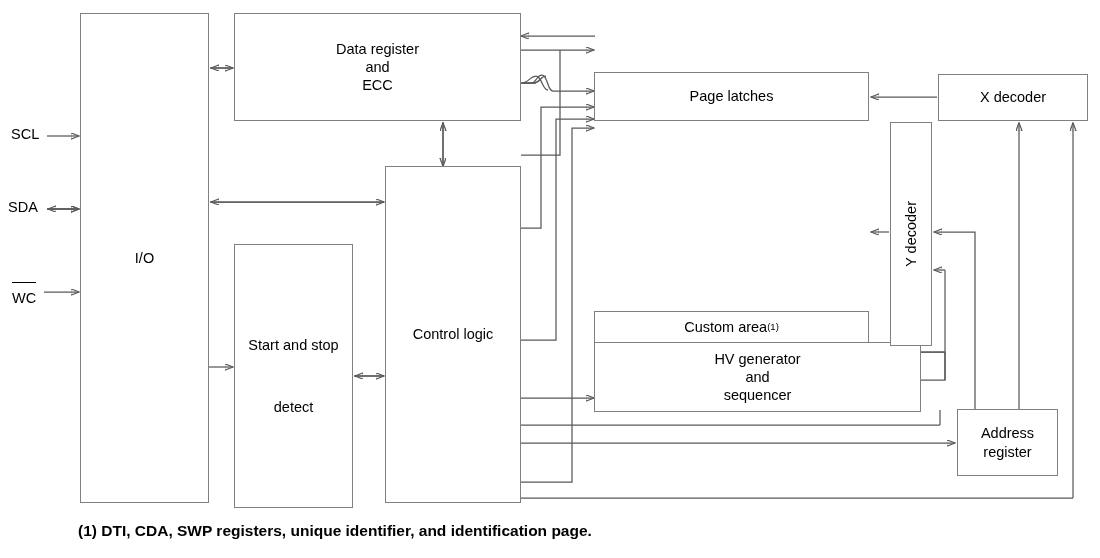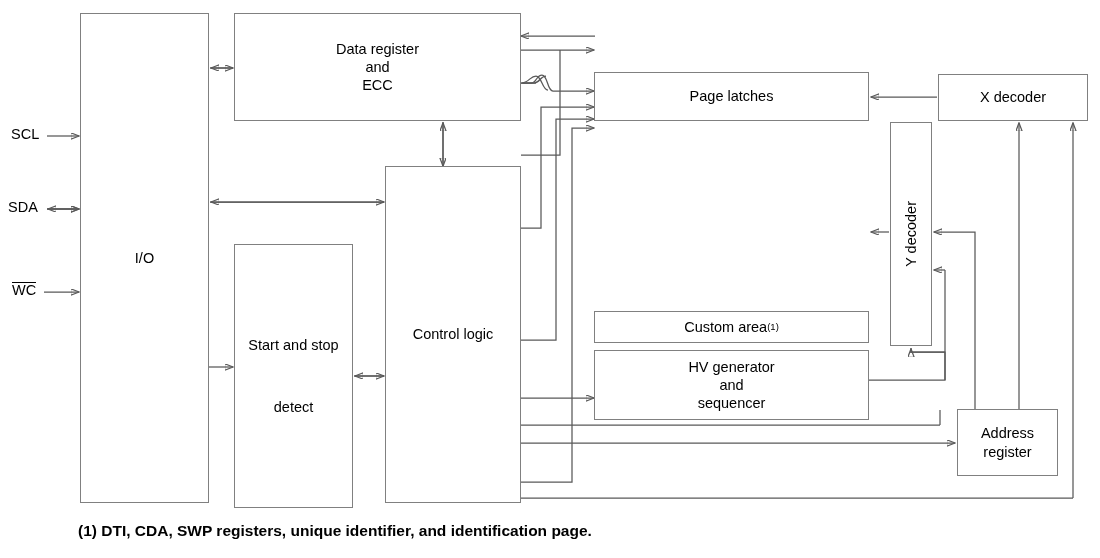--- a/index.html
+++ b/index.html
@@ -2,21 +2,21 @@
 <html><head>
 <meta charset="utf-8">
 <style>
   html,body{margin:0;padding:0;background:#ffffff;}
   body{font-family:"Liberation Sans","DejaVu Sans",sans-serif;}
   #stage{position:relative;width:1100px;height:558px;background:#fff;overflow:hidden;}
   .blk{position:absolute;box-sizing:border-box;border:1.3px solid #808080;background:#fff;
        display:flex;align-items:center;justify-content:center;text-align:center;
        font-size:14.5px;color:#000;line-height:1.25;}
   .pin{position:absolute;font-size:14.5px;color:#000;white-space:nowrap;}
-  .ovl{border-top:1.4px solid #000;padding-top:0px;display:inline-block;line-height:1.1;}
+  .ovl{border-top:1.4px solid #000;padding-top:8px;display:inline-block;line-height:1.1;}
   .caption{position:absolute;font-size:15.5px;font-weight:bold;color:#000;white-space:nowrap;}
   svg.wires{position:absolute;left:0;top:0;width:1100px;height:558px;overflow:visible;}
   svg.wires path,svg.wires line{fill:none;stroke:#595959;stroke-width:1.25px;}
   .vert{writing-mode:vertical-rl;transform:rotate(180deg);}
   sup{font-size:9.5px;vertical-align:super;}
 </style>
 </head>
 <body>
 
 <div id="stage">
@@ -112,21 +112,21 @@
   <div class="blk" style="left:594px;top:72px;width:275px;height:49px;">
     <span>Page latches</span>
   </div>
 
 
   <div class="blk" style="left:594px;top:311px;width:275px;height:32px;">
     <span>Custom area</span>
       <sup>(1)</sup>
   </div>
 
-  <div class="blk" style="left:594px;top:350px;width:275px;height:70px;flex-direction:column;">
+  <div class="blk" style="left:594px;top:342px;width:327px;height:70px;flex-direction:column;">
     <span>HV generator</span>
     <span>and</span>
     <span>sequencer</span>
   </div>
 
   <div class="blk" style="left:890px;top:122px;width:42px;height:224px;">
     <span class="vert">Y decoder</span>
   </div>
 
   <div class="blk" style="left:938px;top:74px;width:150px;height:47px;">

